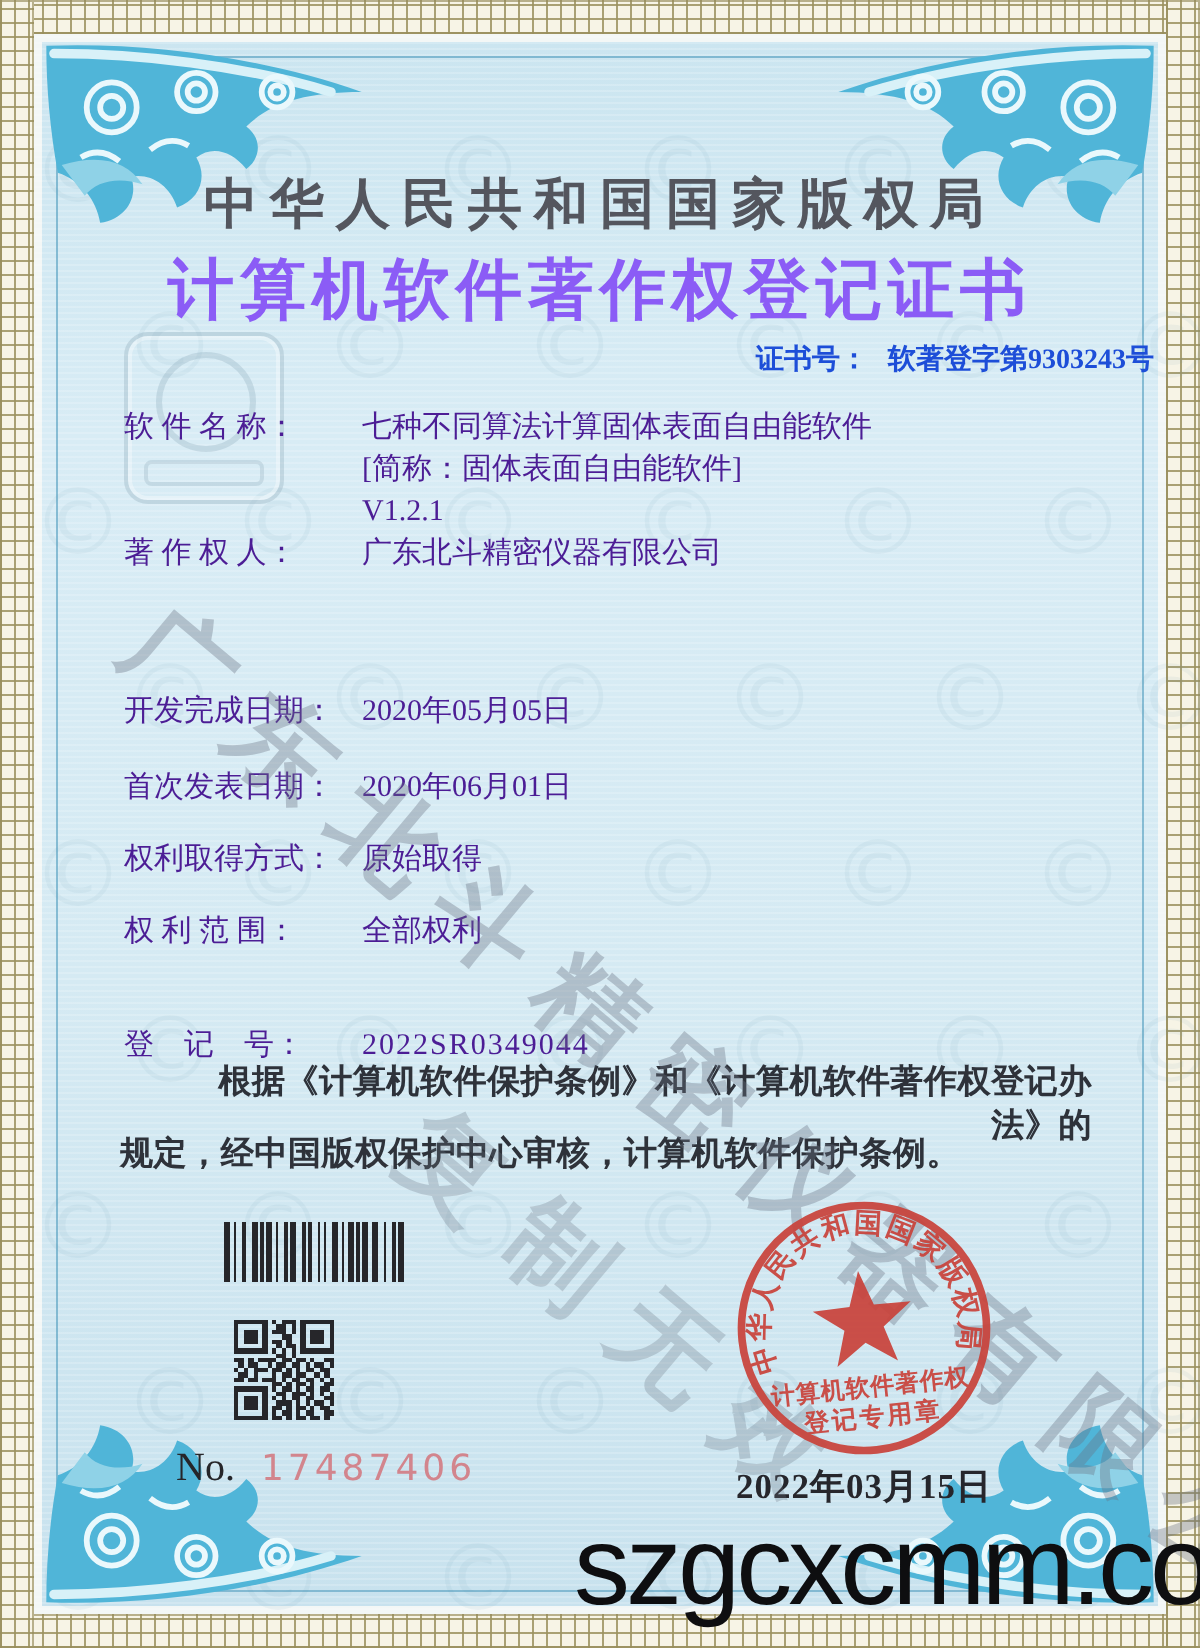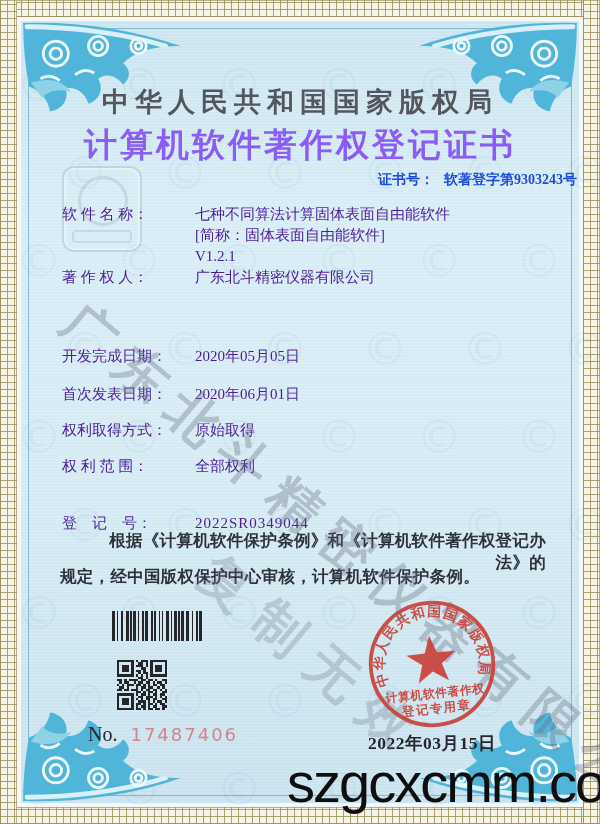--- a/index.html
+++ b/index.html
@@ -70,21 +70,21 @@
   }
   .certno{
     position:absolute;left:378px;top:171px;z-index:10;
     font-size:14px;font-weight:bold;color:#1d4ed8;
   }
   .certno .v{margin-left:10px;}
   
   .row{position:absolute;left:62px;display:flex;z-index:10;color:#4c1d95;
        font-size:15px;font-weight:normal;line-height:21px;}
   .row .lbl{width:118px;flex:none;}
-  .row .val{margin-left:15px;}
+  .row .val{margin-left:1px;}
   .r0{top:204px;} .r1{top:267px;} .r2{top:346px;} .r3{top:384px;}
   .r4{top:420px;} .r5{top:456px;} .r6{top:513px;}
   .r6 .val{letter-spacing:1px;font-family:"Liberation Serif",serif;}
   
   .stmt{position:absolute;left:60px;width:486px;z-index:10;color:#2e323a;
         font-size:16.5px;font-weight:bold;letter-spacing:.3px;}
   .s1{top:530px;text-indent:2em;text-align:right;}
   .s2{top:566px;}
   
   .barcode{position:absolute;left:112px;top:611px;height:30px;z-index:10;font-size:0;white-space:nowrap;}

